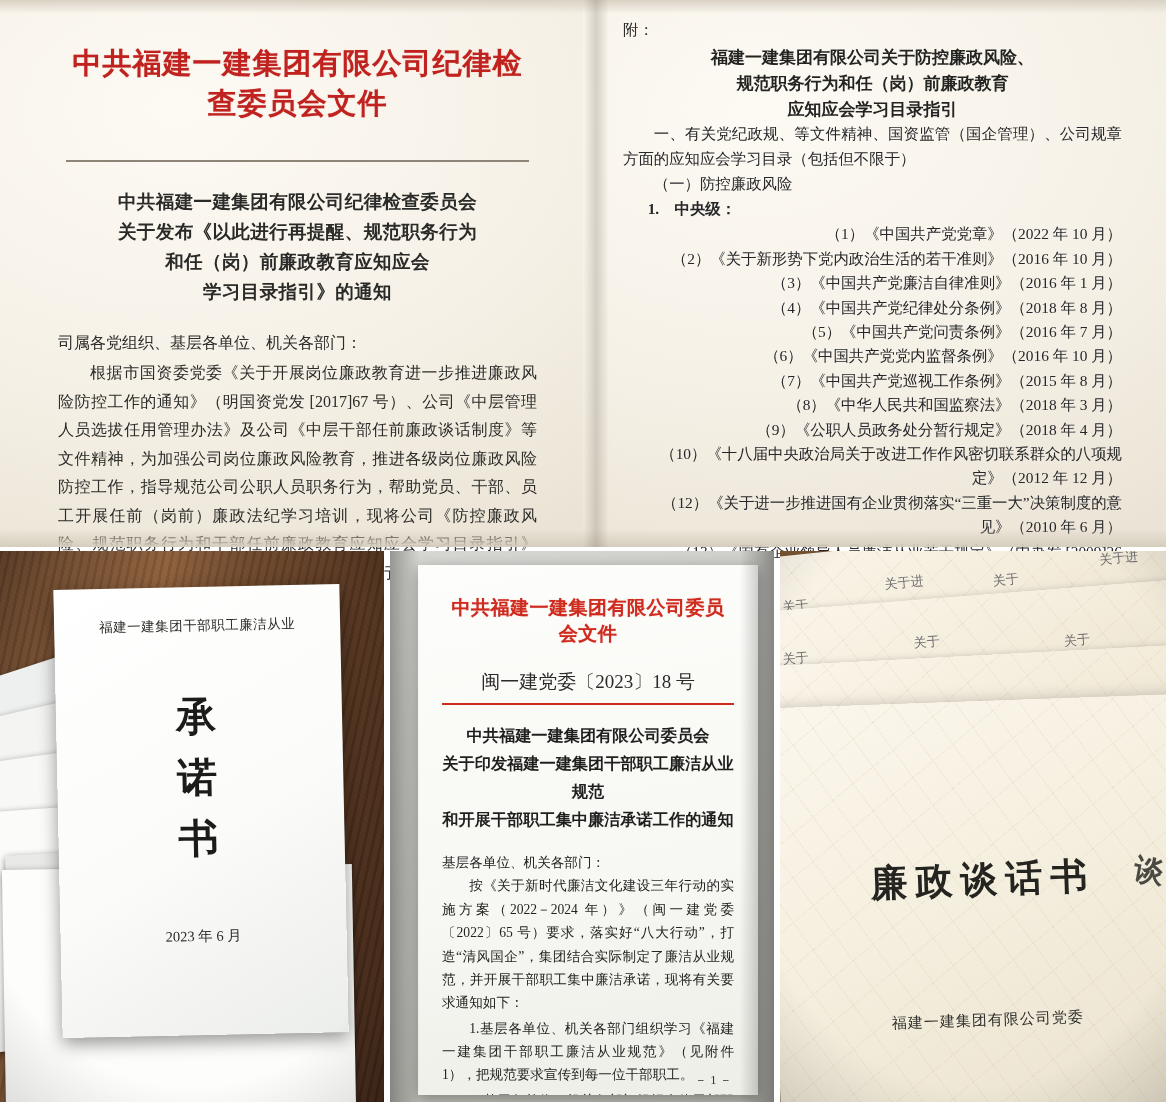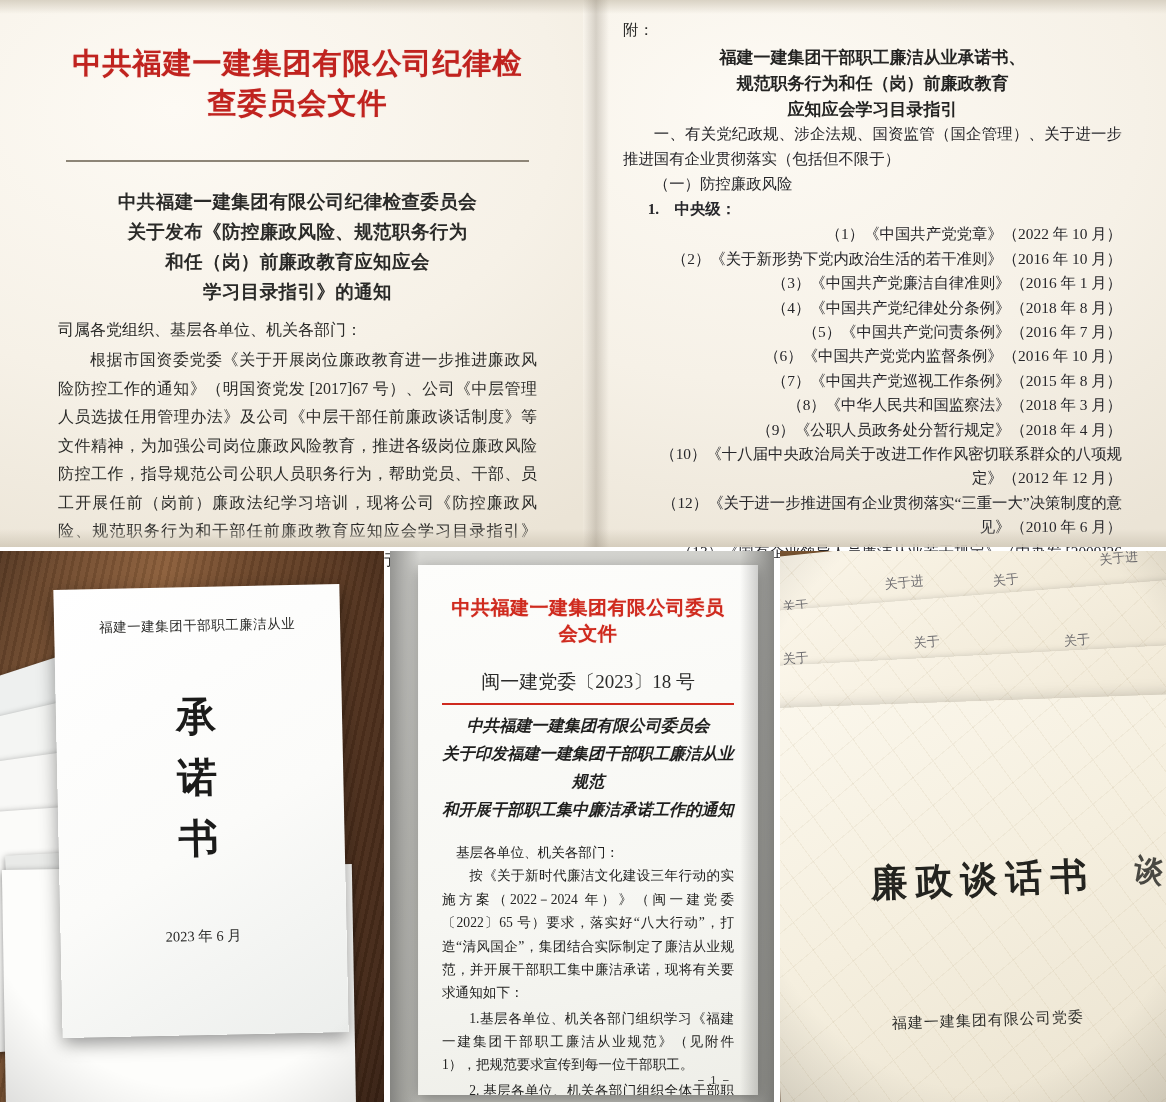--- a/index.html
+++ b/index.html
@@ -90,21 +90,21 @@
   .doc-title {
     margin-top: 26px;
     text-align: center;
     font-size: 18.5px;
     line-height: 1.62;
     color: #2a2a28;
     font-weight: bold;
     letter-spacing: 0.4px;
   }
   .doc-addressee {
-    margin-top: 9px;
+    margin-top: 22px;
     font-size: 16px;
     color: #2b2b29;
     line-height: 1.6;
   }
   .doc-body {
     margin-top: 4px;
     font-size: 16px;
     line-height: 1.78;
     color: #2b2b29;
     text-align: justify;
@@ -267,33 +267,31 @@
     text-align: center;
     font-size: 19px;
     color: #2a2a29;
   }
   .p2-redrule {
     margin-top: 8px;
     height: 2px;
     background: #cf2a1e;
   }
   .p2-title {
-    margin-top: 8px;
+    margin-top: 18px;
     text-align: center;
     font-size: 16.2px;
     font-weight: bold;
     line-height: 1.72;
     color: #1f1f1e;
-    font-style: italic;
   }
   .p2-addr {
     margin-top: 20px;
     font-size: 13.6px;
     color: #232322;
-    margin-left: 14px;
   }
   .p2-body {
     margin-top: 2px;
     font-size: 13.6px;
     line-height: 1.72;
     color: #232322;
     text-align: justify;
     text-indent: 2em;
   }
   .p2-page {
@@ -404,44 +402,44 @@
 
     <div class="sheet left">
       <div class="edge-top"></div>
 
       <div class="doc-banner">中共福建一建集团有限公司纪律检查委员会文件</div>
 
       <div class="red-rule"></div>
 
       <div class="doc-title">
         <div>中共福建一建集团有限公司纪律检查委员会</div>
-        <div>关于发布《防控廉政风险、规范职务行为</div>
+        <div>关于发布《以此进行再提醒、规范职务行为</div>
         <div>和任（岗）前廉政教育应知应会</div>
         <div>学习目录指引》的通知</div>
       </div>
 
       <div class="doc-addressee">司属各党组织、基层各单位、机关各部门：</div>
 
       <div class="doc-body">根据市国资委党委《关于开展岗位廉政教育进一步推进廉政风险防控工作的通知》（明国资党发 [2017]67 号）、公司《中层管理人员选拔任用管理办法》及公司《中层干部任前廉政谈话制度》等文件精神，为加强公司岗位廉政风险教育，推进各级岗位廉政风险防控工作，指导规范公司公职人员职务行为，帮助党员、干部、员工开展任前（岗前）廉政法纪学习培训，现将公司《防控廉政风险、规范职务行为和干部任前廉政教育应知应会学习目录指引》（附）印发给你们，请认真对照学习并遵照执行。</div>
 
       <div class="edge-bottom"></div>
     </div>
 
     <div class="sheet right">
       <div class="edge-top"></div>
 
       <div class="attach-label">附：</div>
 
       <div class="attach-title">
-        <div>福建一建集团干部职工廉洁从业承诺书、</div>
+        <div>福建一建集团有限公司关于防控廉政风险、</div>
         <div>规范职务行为和任（岗）前廉政教育</div>
         <div>应知应会学习目录指引</div>
       </div>
 
-      <div class="r-para indent">一、有关党纪政规、涉企法规、国资监管（国企管理）、关于进一步推进国有企业贯彻落实（包括但不限于）</div>
+      <div class="r-para indent">一、有关党纪政规、等文件精神、国资监管（国企管理）、公司规章方面的应知应会学习目录（包括但不限于）</div>
 
       <div class="r-para indent">（一）防控廉政风险</div>
 
       <div class="r-sub">1.　中央级：</div>
 
       <ul class="r-list">
         <li>（1）《中国共产党党章》（2022 年 10 月）</li>
         <li>（2）《关于新形势下党内政治生活的若干准则》（2016 年 10 月）</li>
         <li>（3）《中国共产党廉洁自律准则》（2016 年 1 月）</li>
         <li>（4）《中国共产党纪律处分条例》（2018 年 8 月）</li>

